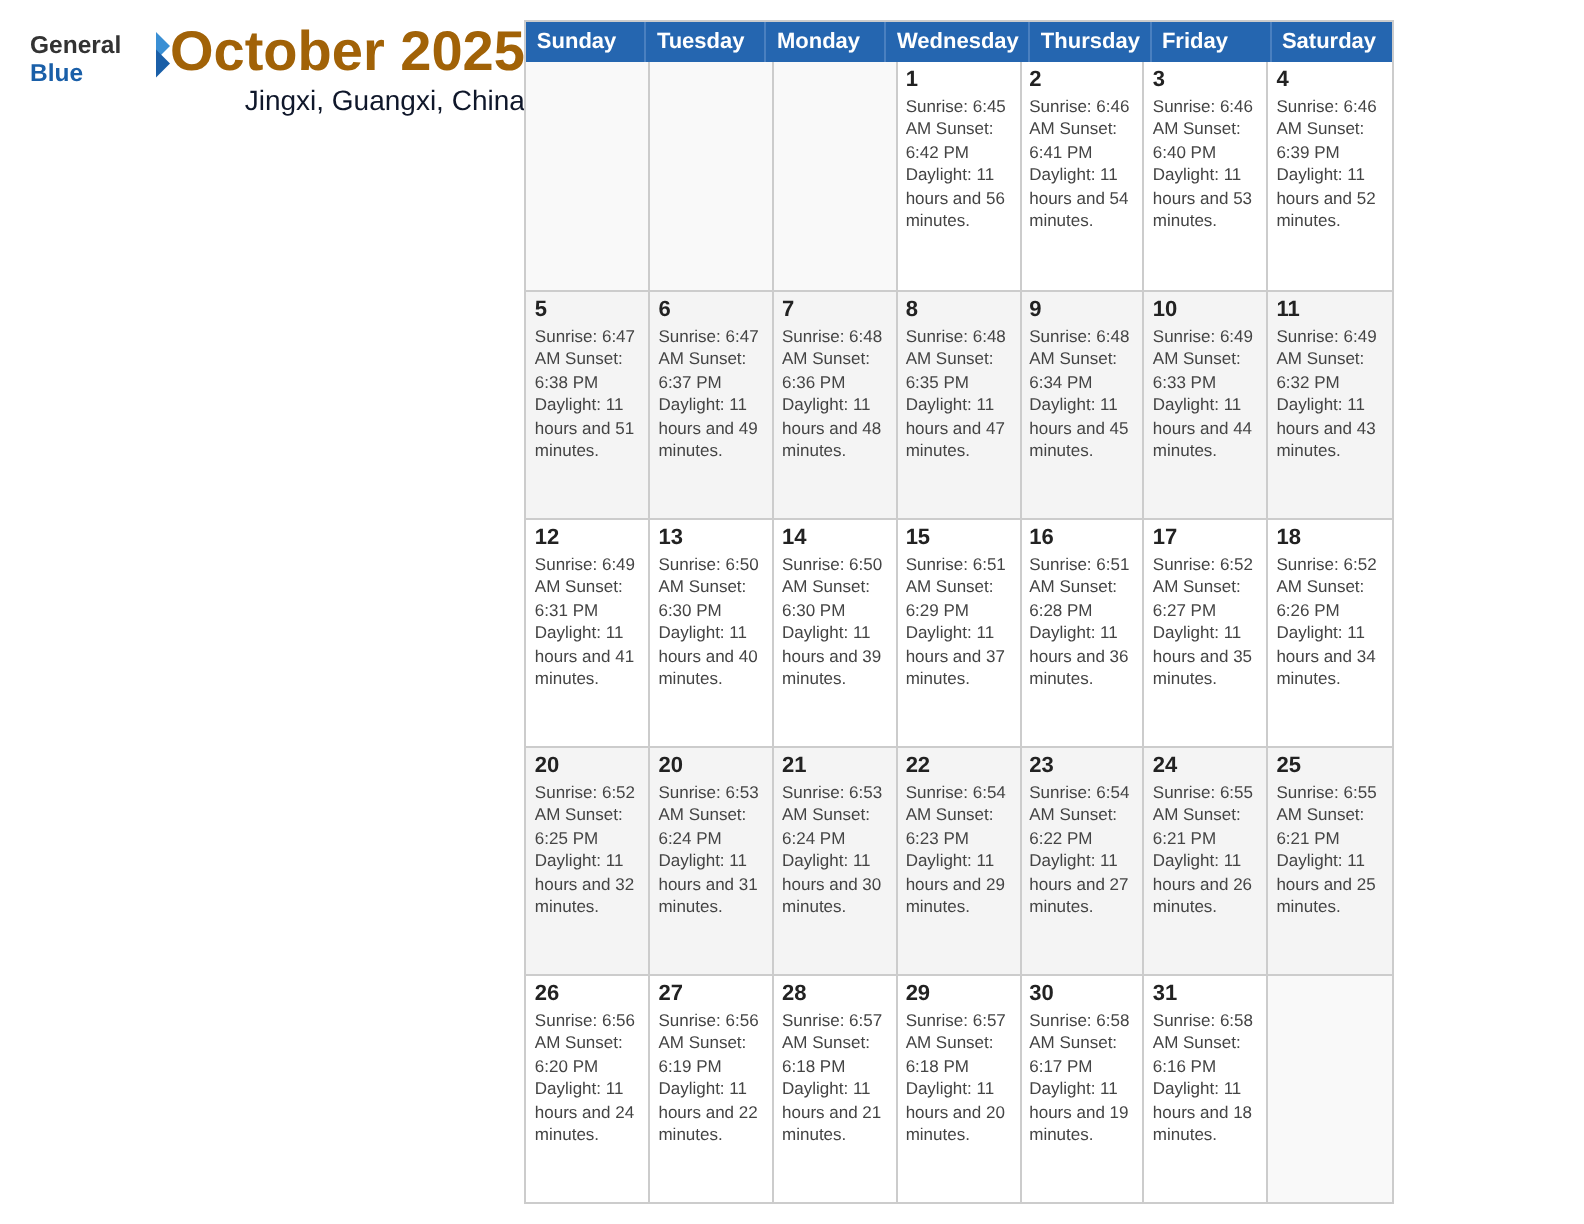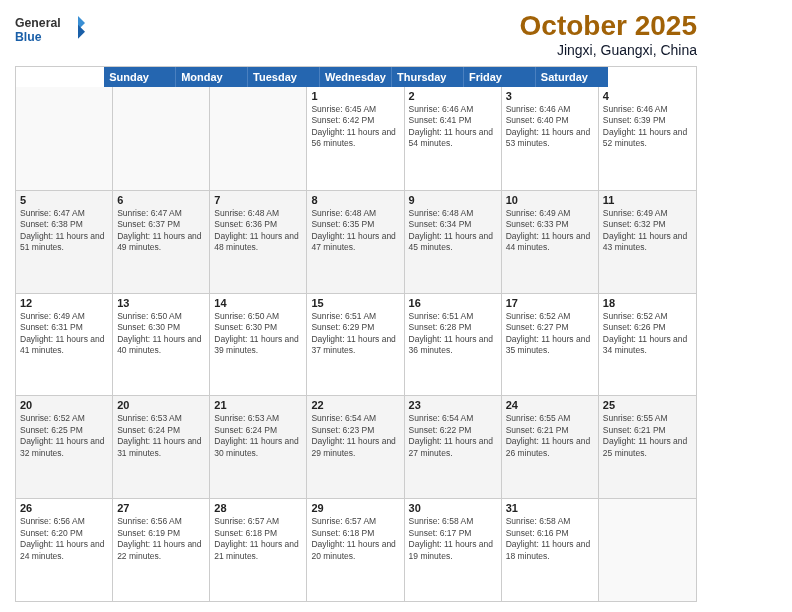--- a/index.html
+++ b/index.html
@@ -8,21 +8,21 @@
       background: #fff;
       width: 792px;
       height: 612px;
       overflow: hidden;
     }
     .page {
       width: 712px;
       height: 612px;
       padding: 10px 15px;
       display: flex;
-      flex-direction: column;
+      flex-direction: row;
     }
     .header {
       display: flex;
       justify-content: space-between;
       align-items: flex-start;
       margin-bottom: 8px;
     }
     .logo {
       display: flex;
       align-items: center;
@@ -111,22 +111,22 @@
 </div>
     <div class="title-area">
       <div class="month-title">October 2025</div>
       <div class="location">Jingxi, Guangxi, China</div>
     </div>
   </div>
 
   <div class="calendar">
     <div class="cal-header">
     <div class="cal-header-cell">Sunday</div>
+        <div class="cal-header-cell">Tuesday</div>
         <div class="cal-header-cell">Monday</div>
-        <div class="cal-header-cell">Tuesday</div>
         <div class="cal-header-cell">Wednesday</div>
         <div class="cal-header-cell">Thursday</div>
         <div class="cal-header-cell">Friday</div>
         <div class="cal-header-cell">Saturday</div>
       </div>
     <div class="cal-body">
     <div class="cal-row">
           <div class="cal-cell empty"></div>
           <div class="cal-cell empty"></div>
           <div class="cal-cell empty"></div>

